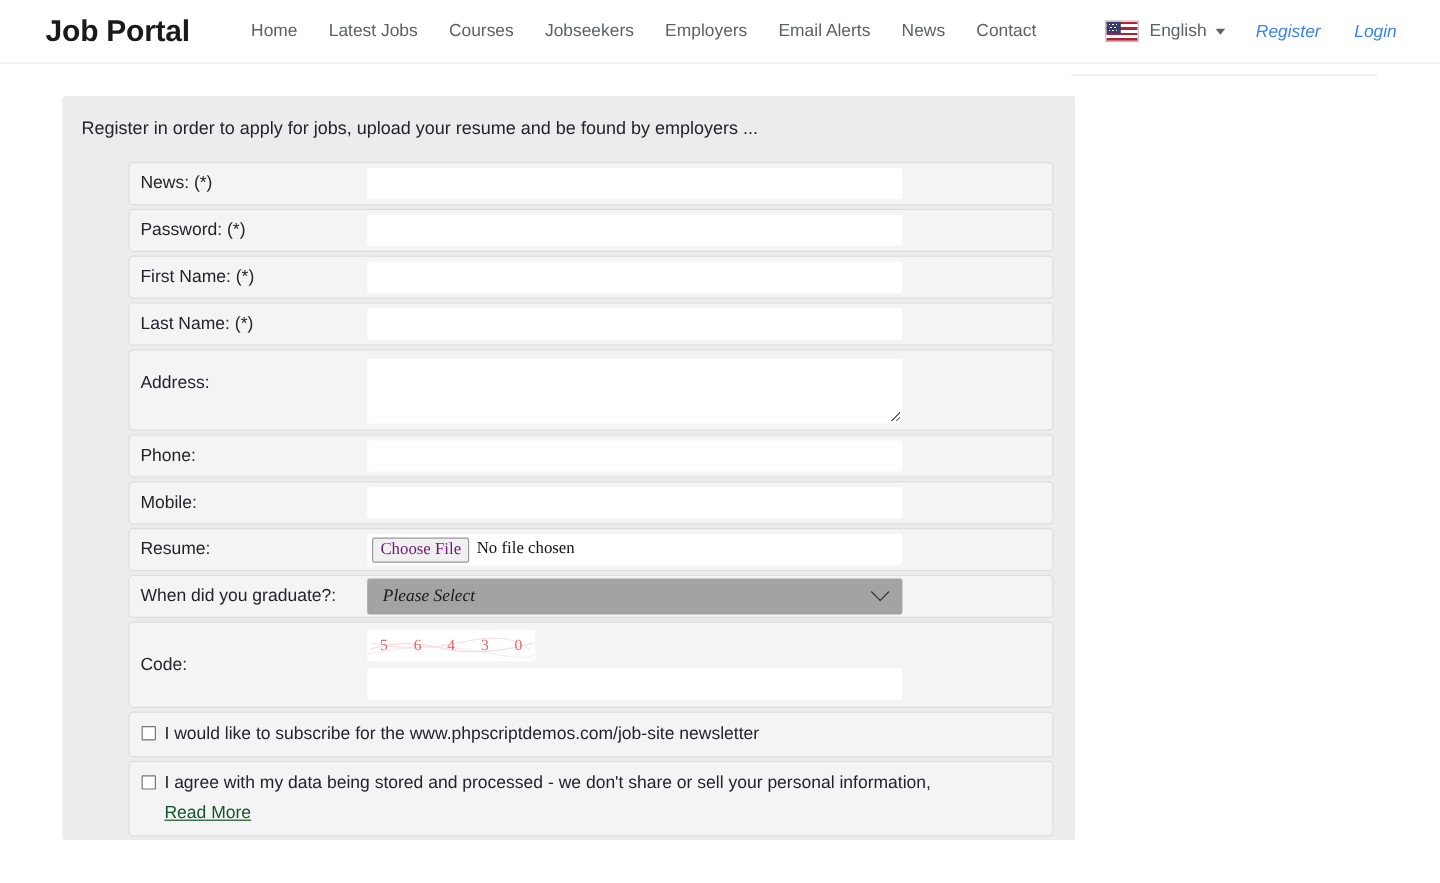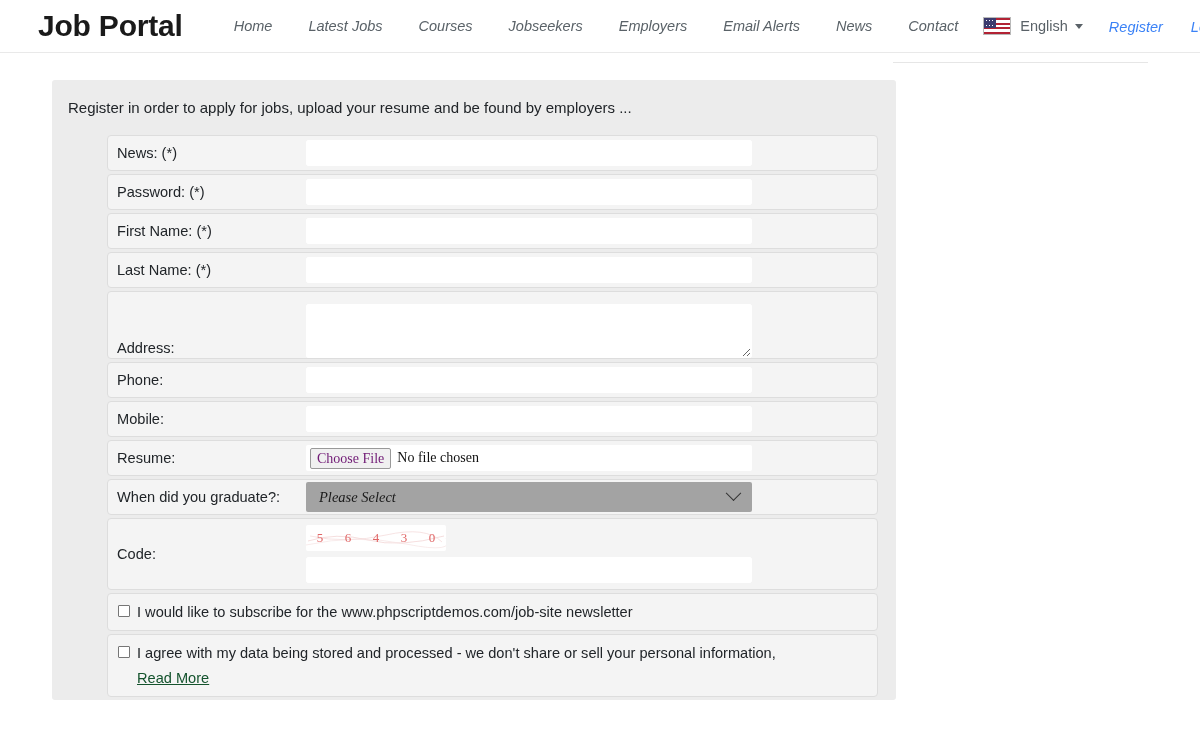--- a/index.html
+++ b/index.html
@@ -18,33 +18,32 @@
     top: 0; left: 0;
     width: 1200px; height: 53px;
     background: #ffffff;
     border-bottom: 1px solid #e9e9e9;
     display: flex;
     align-items: center;
     z-index: 50;
   }
   .brand {
     margin-left: 38px;
-    font-size: 30px;
+    font-size: 25px;
     font-weight: 700;
     color: #1a1a1a;
     letter-spacing: -0.2px;
     white-space: nowrap;
     text-decoration: none;
   }
   .nav-links {
     display: flex;
     align-items: flex-start;
     margin-left: 38px;
-    gap: 10px;
-    font-style: italic;
+    gap: 0px;
   }
   .nav-link {
     font-size: 14.5px;
     color: #5a6268;
     padding: 0 13px;
     white-space: nowrap;
     text-decoration: none;
     cursor: pointer;
   }
   .nav-right {
@@ -167,21 +166,21 @@
   .frow {
     background: #f4f4f4;
     border: 1px solid #dddddd;
     border-radius: 4px;
     margin-bottom: 3px;
     display: flex;
     align-items: center;
     min-height: 36px;
     position: relative;
   }
-  .frow.tall { min-height: 68px; align-items: flex-end; }
+  .frow.tall { min-height: 68px; align-items: flex-start; }
   .flabel {
     width: 198px;
     flex: 0 0 198px;
     font-size: 14.6px;
     color: #212529;
     padding-left: 9px;
     line-height: 1.3;
   }
   .frow.tall .flabel { padding-top: 18px; }
   .fcontrol { flex: 1; display: flex; align-items: center; }

